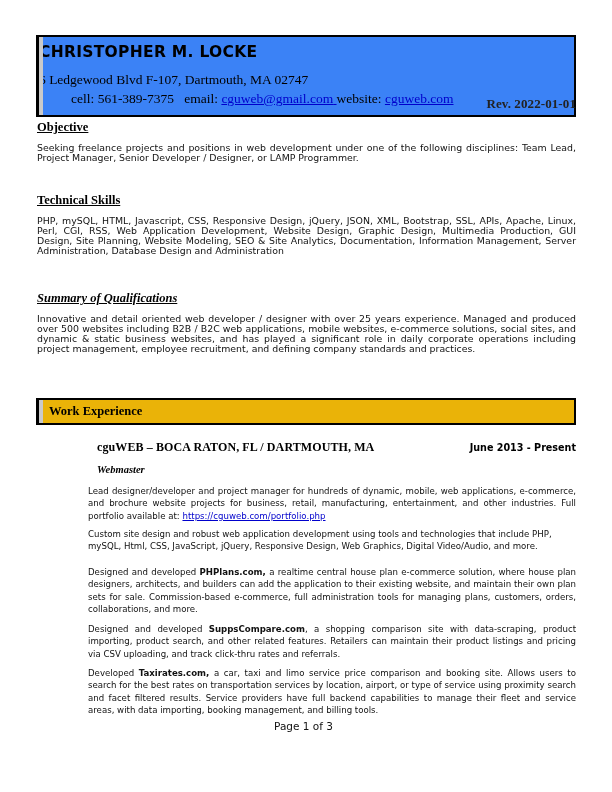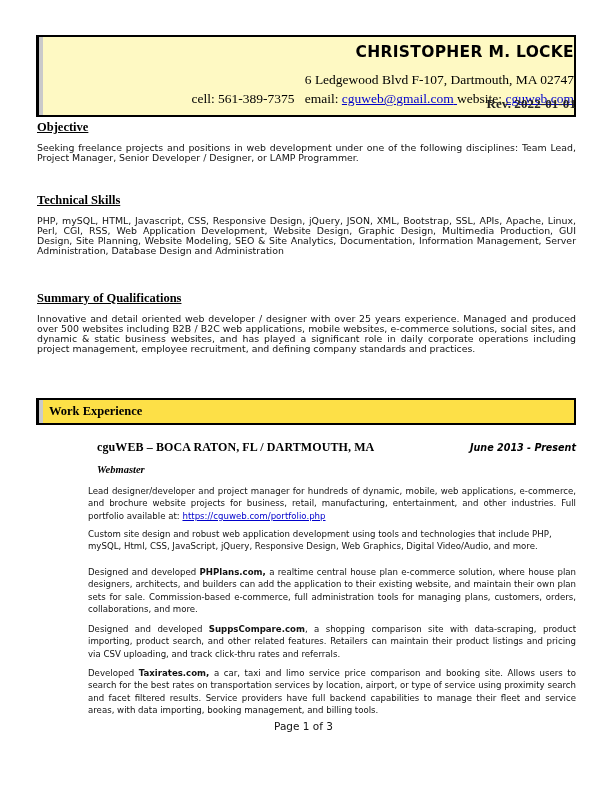--- a/index.html
+++ b/index.html
@@ -22,25 +22,25 @@
     height: 792px;
   }
 
   
   .header-box {
     position: absolute;
     left: 36px;
     top: 35px;
     width: 540px;
     box-sizing: border-box;
-    background: #fef9c3;
+    background: #3b82f6;
     border: 2px solid #000000;
     border-left-width: 3px;
     padding: 6px 0 7px 0;
-    text-align: right;
+    text-align: left;
   }
   .header-box .inner-shade {
     position: absolute;
     left: 0; top: 0;
     width: 4px;
     height: 100%;
     background: #cacaca;
     pointer-events: none;
   }
   .name-line {
@@ -103,21 +103,21 @@
     text-align: justify;
     color: #111111;
   }
 
   
   .bar {
     position: absolute;
     left: 36px;
     width: 540px;
     box-sizing: border-box;
-    background: #fde047;
+    background: #eab308;
     border: 2px solid #000000;
     border-left-width: 3px;
     padding: 3px 0 4px 10px;
   }
   .bar .inner-shade {
     position: absolute;
     left: 0; top: 0;
     width: 4px;
     height: 100%;
     background: #cacaca;
@@ -144,21 +144,20 @@
     font-weight: bold;
     font-size: 12px;
     letter-spacing: 0.1px;
     white-space: nowrap;
   }
   .job-dates {
     font-family: "DejaVu Sans", sans-serif;
     font-weight: bold;
     font-size: 9.6px;
     white-space: nowrap;
-    font-style: italic;
   }
   .job-title {
     position: absolute;
     left: 97px;
     font-family: "Liberation Serif", serif;
     font-weight: bold;
     font-style: italic;
     font-size: 10.5px;
   }
   .job-par {
@@ -207,21 +206,21 @@
   </div>
 
   <div class="rev">Rev. 2022-01-01</div>
 
   <div class="sec-head" style="top:120px;">Objective</div>
   <div class="body-par" style="top:143px;">Seeking freelance projects and positions in web development under one of the following disciplines: Team Lead, Project Manager, Senior Developer / Designer, or LAMP Programmer.</div>
 
   <div class="sec-head" style="top:193px;">Technical Skills</div>
   <div class="body-par" style="top:216px;">PHP, mySQL, HTML, Javascript, CSS, Responsive Design, jQuery, JSON, XML, Bootstrap, SSL, APIs, Apache, Linux, Perl, CGI, RSS, Web Application Development, Website Design, Graphic Design, Multimedia Production, GUI Design, Site Planning, Website Modeling, SEO &amp; Site Analytics, Documentation, Information Management, Server Administration, Database Design and Administration</div>
 
-  <div class="sec-head" style="top:291px;">Summary of Qualifications</div>
+  <div class="sec-head" style="top:291px;font-style:italic;">Summary of Qualifications</div>
   <div class="body-par" style="top:314px;">Innovative and detail oriented web developer / designer with over 25 years experience. Managed and produced over 500 websites including B2B / B2C web applications, mobile websites, e-commerce solutions, social sites, and dynamic &amp; static business websites, and has played a significant role in daily corporate operations including project management, employee recruitment, and defining company standards and practices.</div>
 
   <div class="bar" style="top:398px;">
     <div class="inner-shade"></div>
     <div class="bar-label">Work Experience</div>
   </div>
 
   <div class="job-head" style="top:440px;">
     <div class="job-employer">cguWEB – BOCA RATON, FL / DARTMOUTH, MA</div>
     <div class="job-dates">June 2013 - Present</div>

